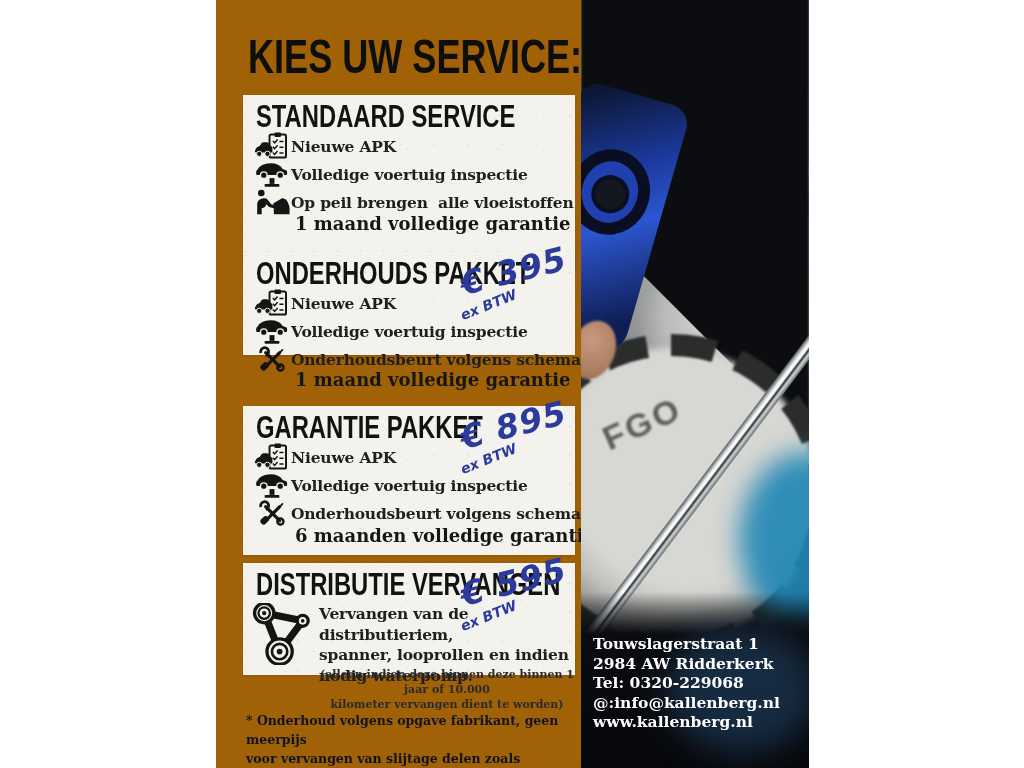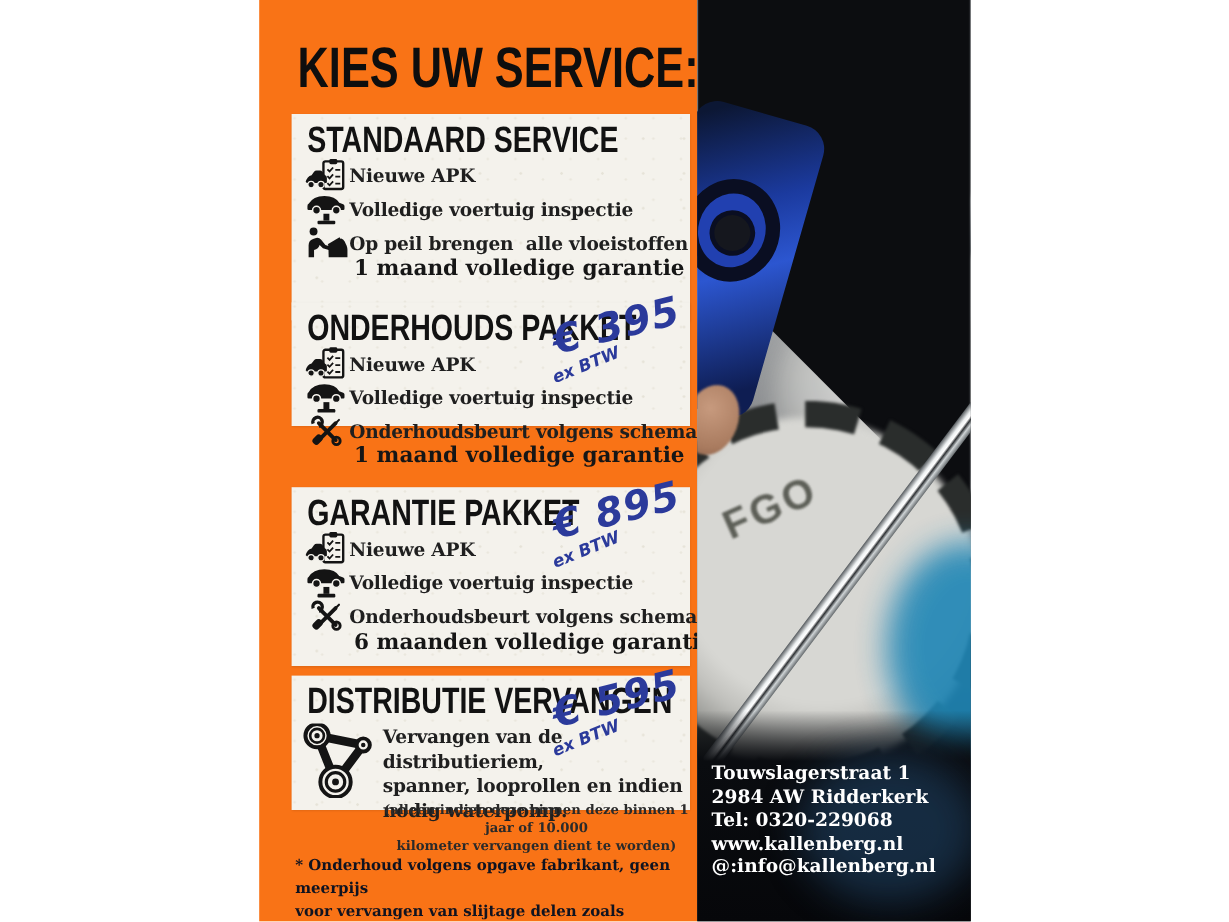--- a/index.html
+++ b/index.html
@@ -4,21 +4,21 @@
 <style>
   * { margin:0; padding:0; box-sizing:border-box; }
   html,body { width:1024px; height:768px; background:#ffffff; overflow:hidden;
               font-family:"DejaVu Serif", serif; }
 
   .canvas { position:relative; width:1024px; height:768px; background:#ffffff; }
 
   .flyer { position:absolute; left:216px; top:0; width:593px; height:768px; }
 
   
-  .svc-col { position:absolute; left:0; top:0; width:365px; height:768px; background:#f97316; }
+  .svc-col { position:absolute; left:0; top:0; width:365px; height:768px; background:#a16207; }
 
   .flyer-title { position:absolute; left:32px; top:30px;
                  font-family:"Liberation Sans", sans-serif; font-weight:700;
                  font-size:44px; color:#0e0e0e; letter-spacing:0px;
                  transform:scale(0.82,1.08); transform-origin:left top; white-space:nowrap; }
 
   .card { position:absolute; left:27px; width:332px; background:#f4f2ec;
           background-image:radial-gradient(#e6e3d8 1px, transparent 1.4px),
                            radial-gradient(#eae7dd 1px, transparent 1.4px);
           background-size:34px 29px, 23px 17px; background-position:4px 6px, 14px 12px;
@@ -341,19 +341,19 @@
       <div class="ph-teal"></div>
       <div class="ph-rod"></div>
       <div class="ph-shade"></div>
       <div class="ph-blue-blob"></div>
 
 
       <div class="contact">
         <div>Touwslagerstraat 1</div>
         <div>2984 AW Ridderkerk</div>
         <div>Tel: 0320-229068</div>
+        <div>@:info@kallenberg.nl</div>
         <div>www.kallenberg.nl</div>
-        <div>@:info@kallenberg.nl</div>
       </div>
     </div>
 
   </div>
 </div>
 
 </body></html>

